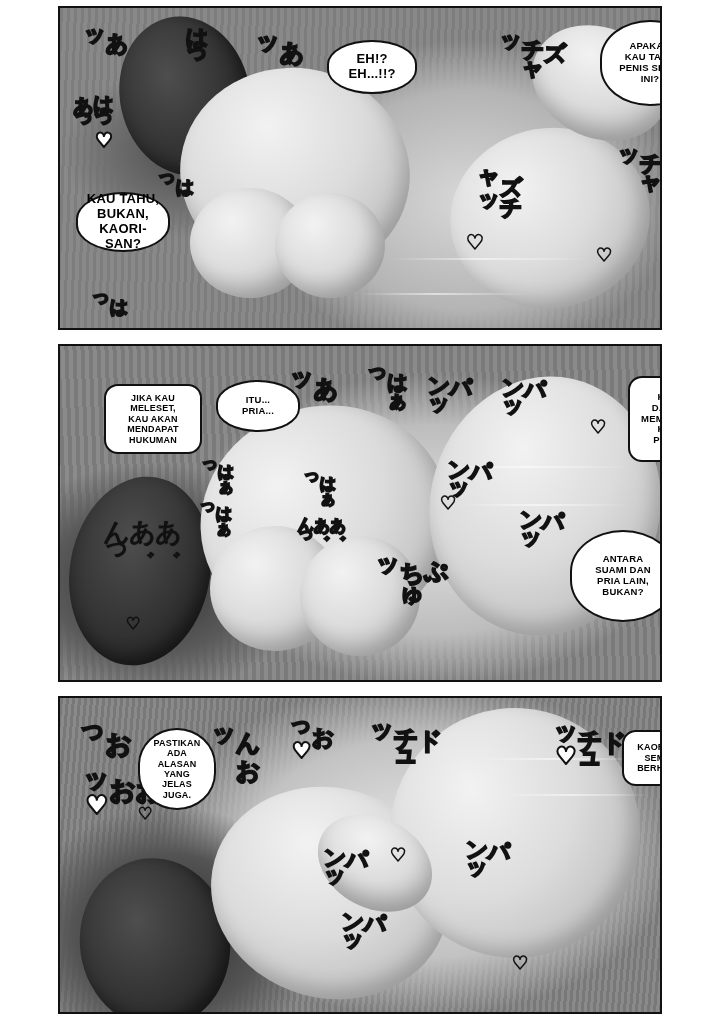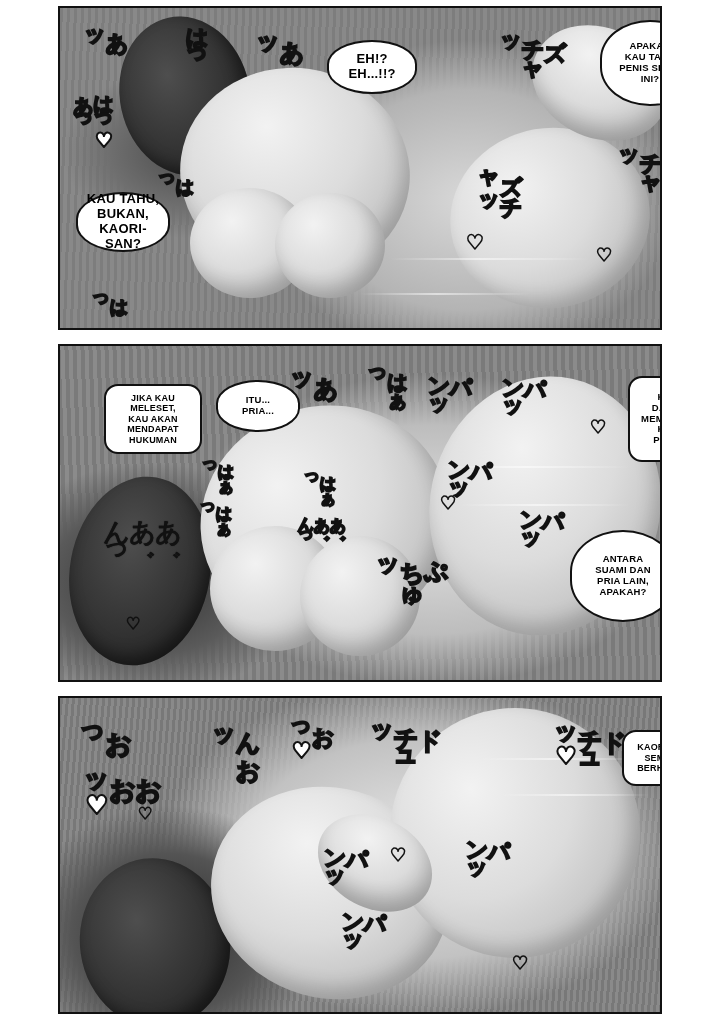--- a/index.html
+++ b/index.html
@@ -227,21 +227,21 @@
       <span class="txt">KAU
 DAPAT
 MEMBEDA-
 KAN
 PENIS</span>
     </div>
     <div class="bubble" style="left:510px; top:184px; width:106px; height:92px; font-size:9.5px;">
       <span class="txt">ANTARA
 SUAMI DAN
 PRIA LAIN,
-APAKAH?</span>
+BUKAN?</span>
     </div>
   </div>
 
   <div class="panel tone-c" style="left:58px; top:696px; width:600px; height:314px;">
 
     <div class="blob dark" style="left:20px; top:160px; width:150px; height:170px; transform:rotate(-8deg);"></div>
     <div class="blob" style="left:150px; top:90px; width:240px; height:210px; transform:rotate(16deg);"></div>
     <div class="blob" style="left:330px; top:10px; width:250px; height:250px; transform:rotate(-8deg);"></div>
     <div class="blob" style="left:255px; top:120px; width:120px; height:90px; transform:rotate(28deg);"></div>
     <div class="streak" style="left:420px; top:60px; width:160px;"></div>
@@ -265,20 +265,28 @@
 チュ
 ッ♥</div>
     <div class="sfx" style="left:406px; top:128px; font-size:22px;">パ
 ンッ</div>
     <div class="sfx" style="left:282px; top:200px; font-size:22px;">パ
 ンッ</div>
     <div class="heart open" style="left:330px; top:146px; font-size:18px;">♥</div>
     <div class="heart open" style="left:452px; top:254px; font-size:18px;">♥</div>
     <div class="heart open" style="left:78px; top:106px; font-size:16px;">♥</div>
 
+    <div class="bubble" style="left:78px; top:30px; width:78px; height:82px; font-size:9px;">
+      <span class="txt">PASTIKAN
+ADA
+ALASAN
+YANG
+JELAS
+JUGA.</span>
+    </div>
     <div class="bubble rect" style="left:562px; top:32px; width:86px; height:56px; font-size:9px;">
       <span class="txt">KAORI-SAN,
 SEMOGA
 BERHASIL...</span>
     </div>
   </div>
 
 </div>
 
 </body></html>

